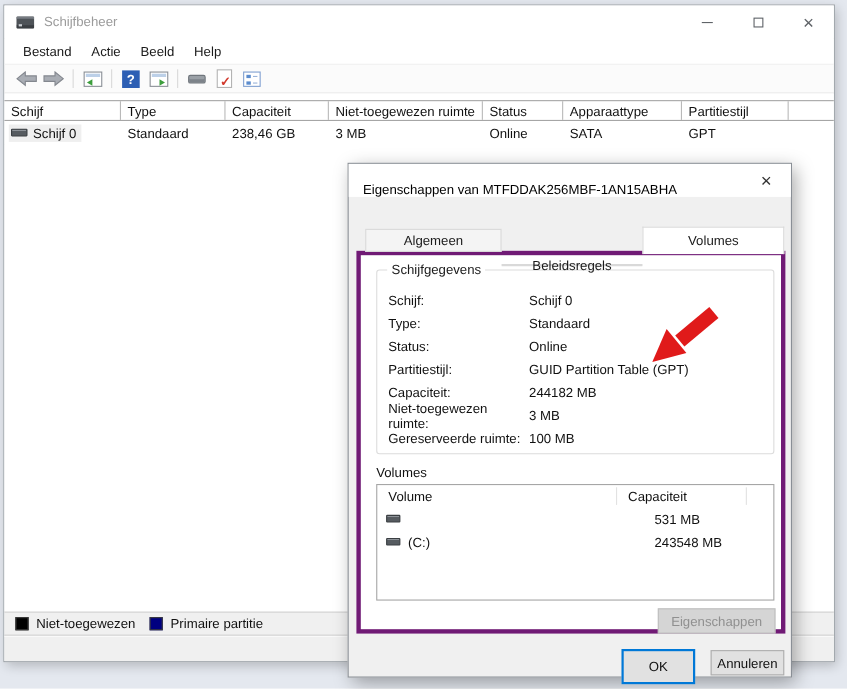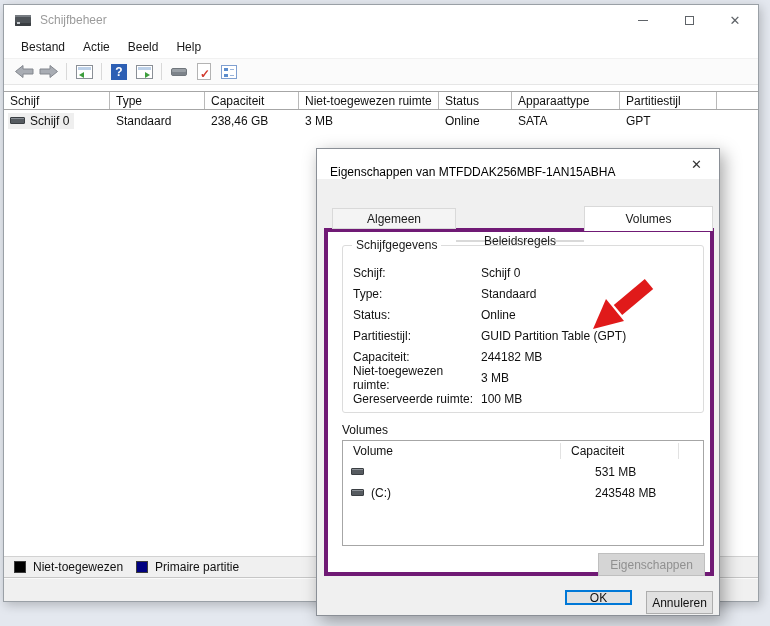--- a/index.html
+++ b/index.html
@@ -111,21 +111,21 @@
   .vh-name { width:218px; padding-left:10px; border-right:1px solid #e2e2e2; height:16px; line-height:16px; }
   .vh-cap  { width:118px; padding-left:10px; border-right:1px solid #e2e2e2; height:16px; line-height:16px; }
   .vol-row { display:flex; height:21px; align-items:center;justify-content:space-between; }
   .vr-name { width:218px; padding-left:8px; display:flex; align-items:center; }
   .vr-cap  { width:118px; padding-left:10px; }
 
   .btn { display:flex; align-items:center; justify-content:center; background:#e1e1e1;
          border:1px solid #adadad; color:#111; }
   .btn-disabled { position:absolute; left:270px; top:321px; width:107px; height:23px;
                   background:#d5d5d5; border:1px solid #bfbfbf; color:#909090; }
-  .btn-ok { position:absolute; left:248px; top:441px; width:67px; height:15px; border:2px solid #0078d7; }
+  .btn-ok { position:absolute; left:248px; top:441px; width:67px; height:32px; border:2px solid #0078d7; }
   .btn-cancel { position:absolute; left:329px; top:442px; width:67px; height:23px; }
 
   .arrow-annotation { position:absolute; left:585px; top:277px; z-index:20; }
 </style>
 </head>
 <body>
 
 <div class="window">
 
   <div class="titlebar">

